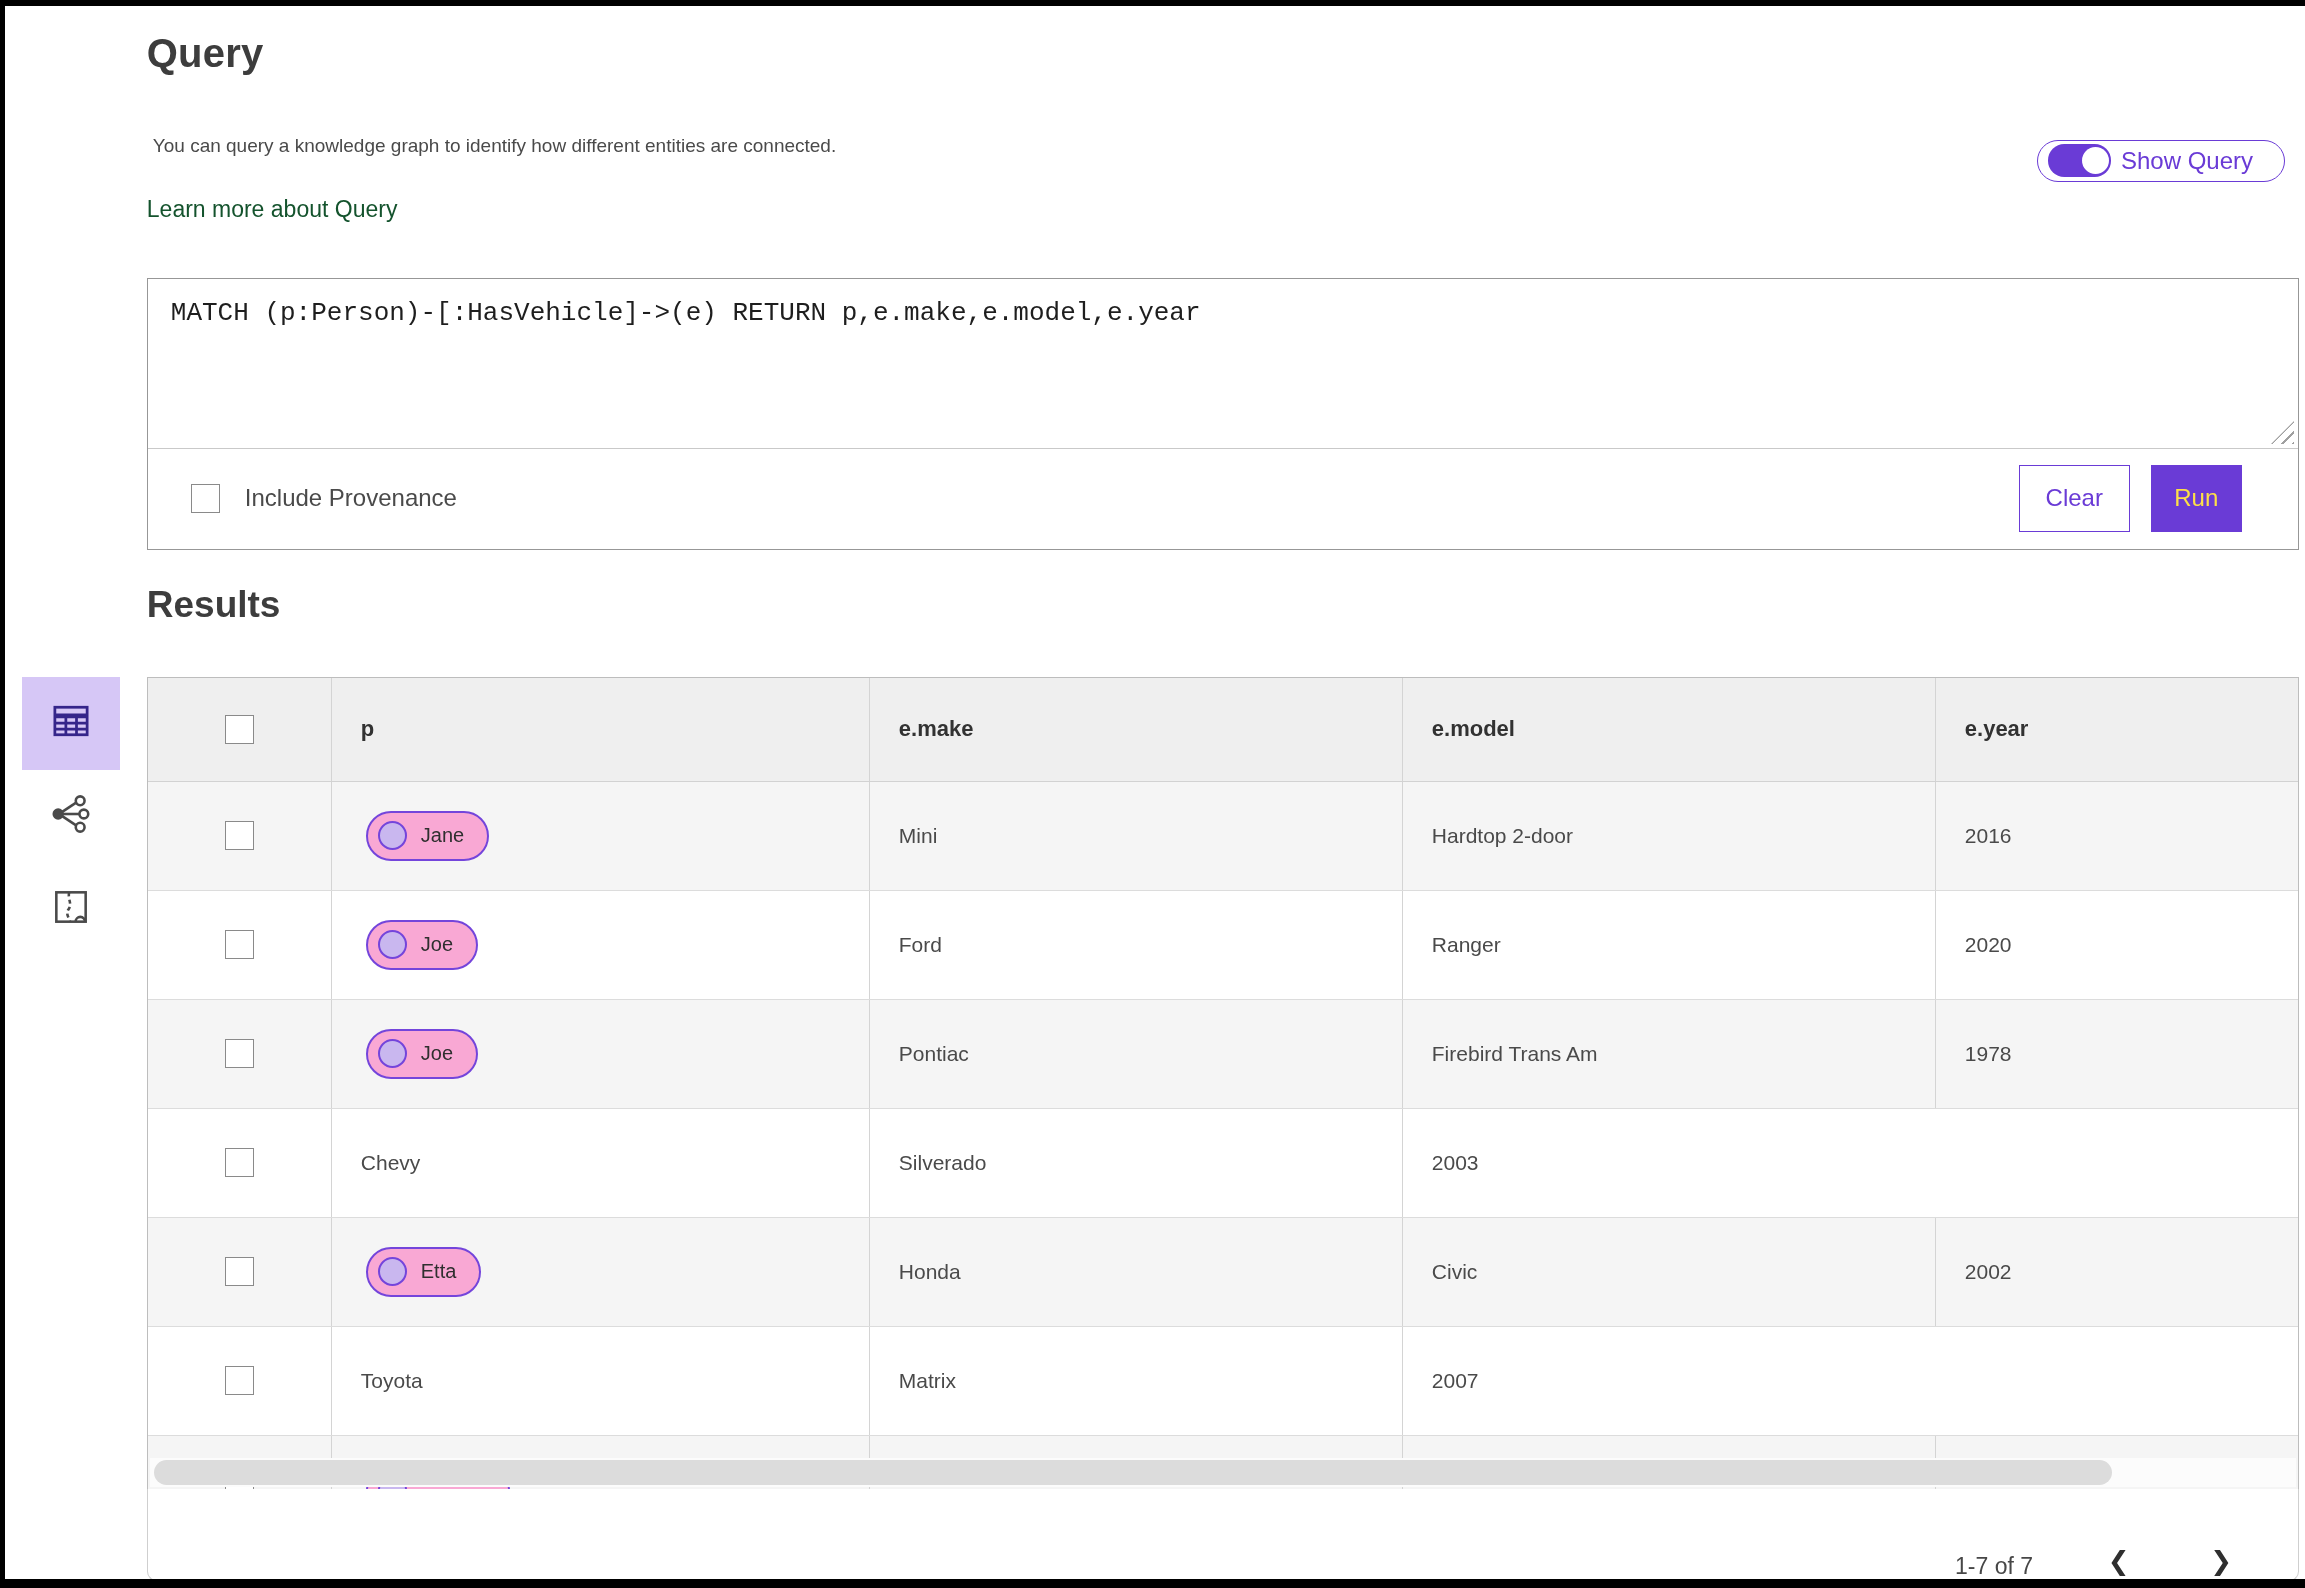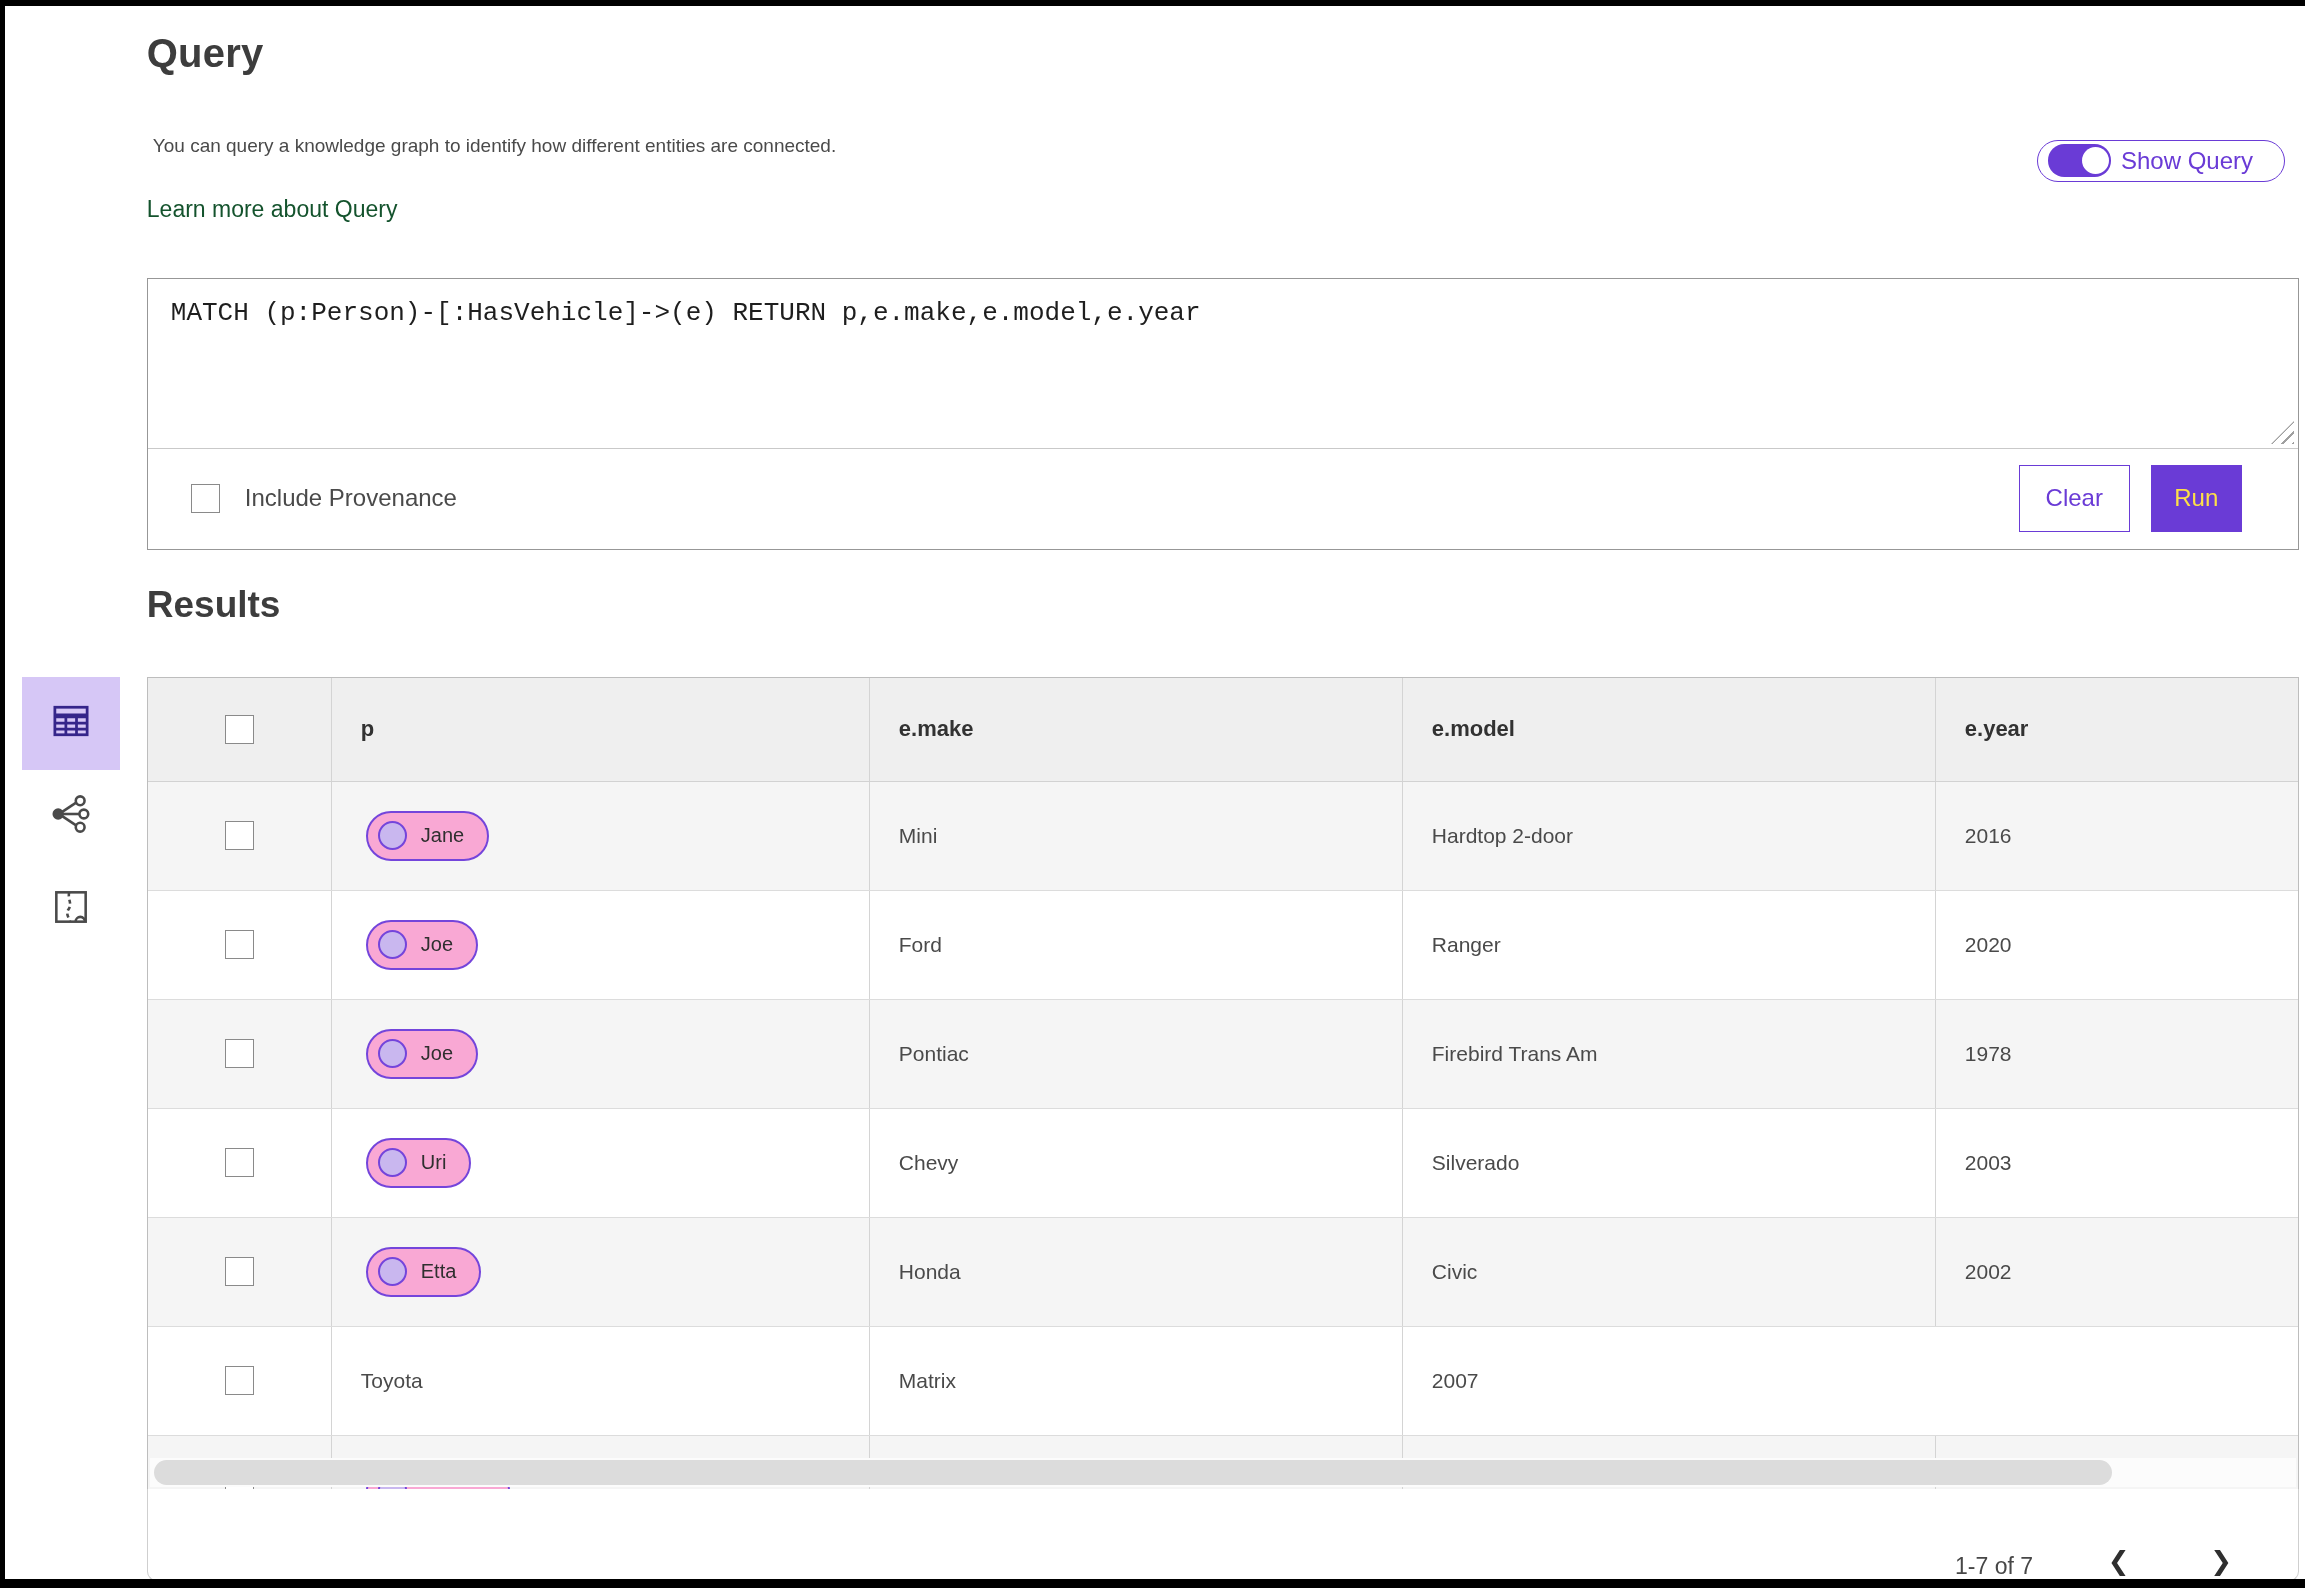--- a/index.html
+++ b/index.html
@@ -236,26 +236,20 @@
         </div>
       <div class="t-cell">Pontiac</div>
       <div class="t-cell">Firebird Trans Am</div>
       <div class="t-cell">1978</div>
     </div>
 
     <div class="t-row t-body-row">
       <div class="t-cell cell-check">
           <span class="checkbox"></span>
         </div>
-      <div class="t-cell cell-p">
-          <span class="pill">
-            <span class="dot"></span>
-            <span class="pill-label">Uri</span>
-          </span>
-        </div>
       <div class="t-cell">Chevy</div>
       <div class="t-cell">Silverado</div>
       <div class="t-cell">2003</div>
     </div>
 
     <div class="t-row t-body-row alt">
       <div class="t-cell cell-check">
           <span class="checkbox"></span>
         </div>
       <div class="t-cell cell-p">

